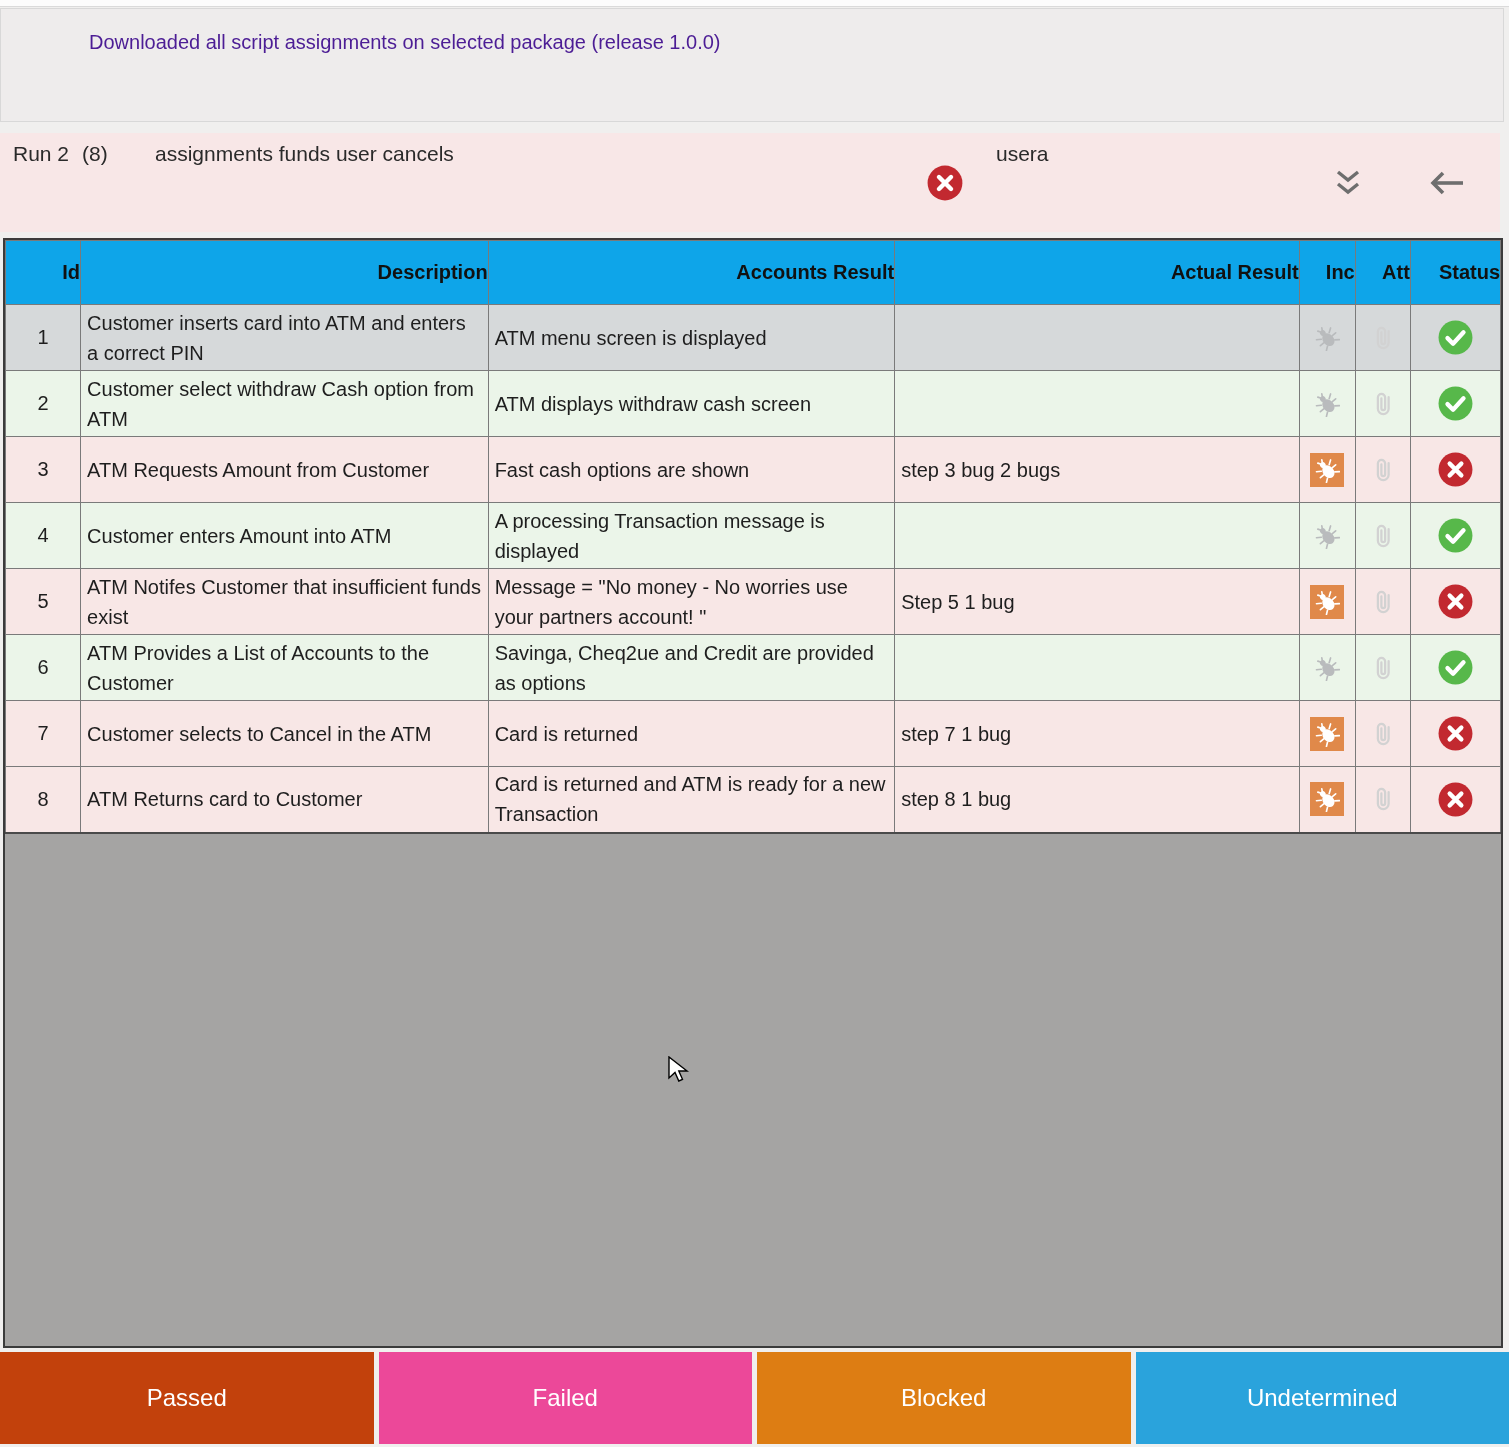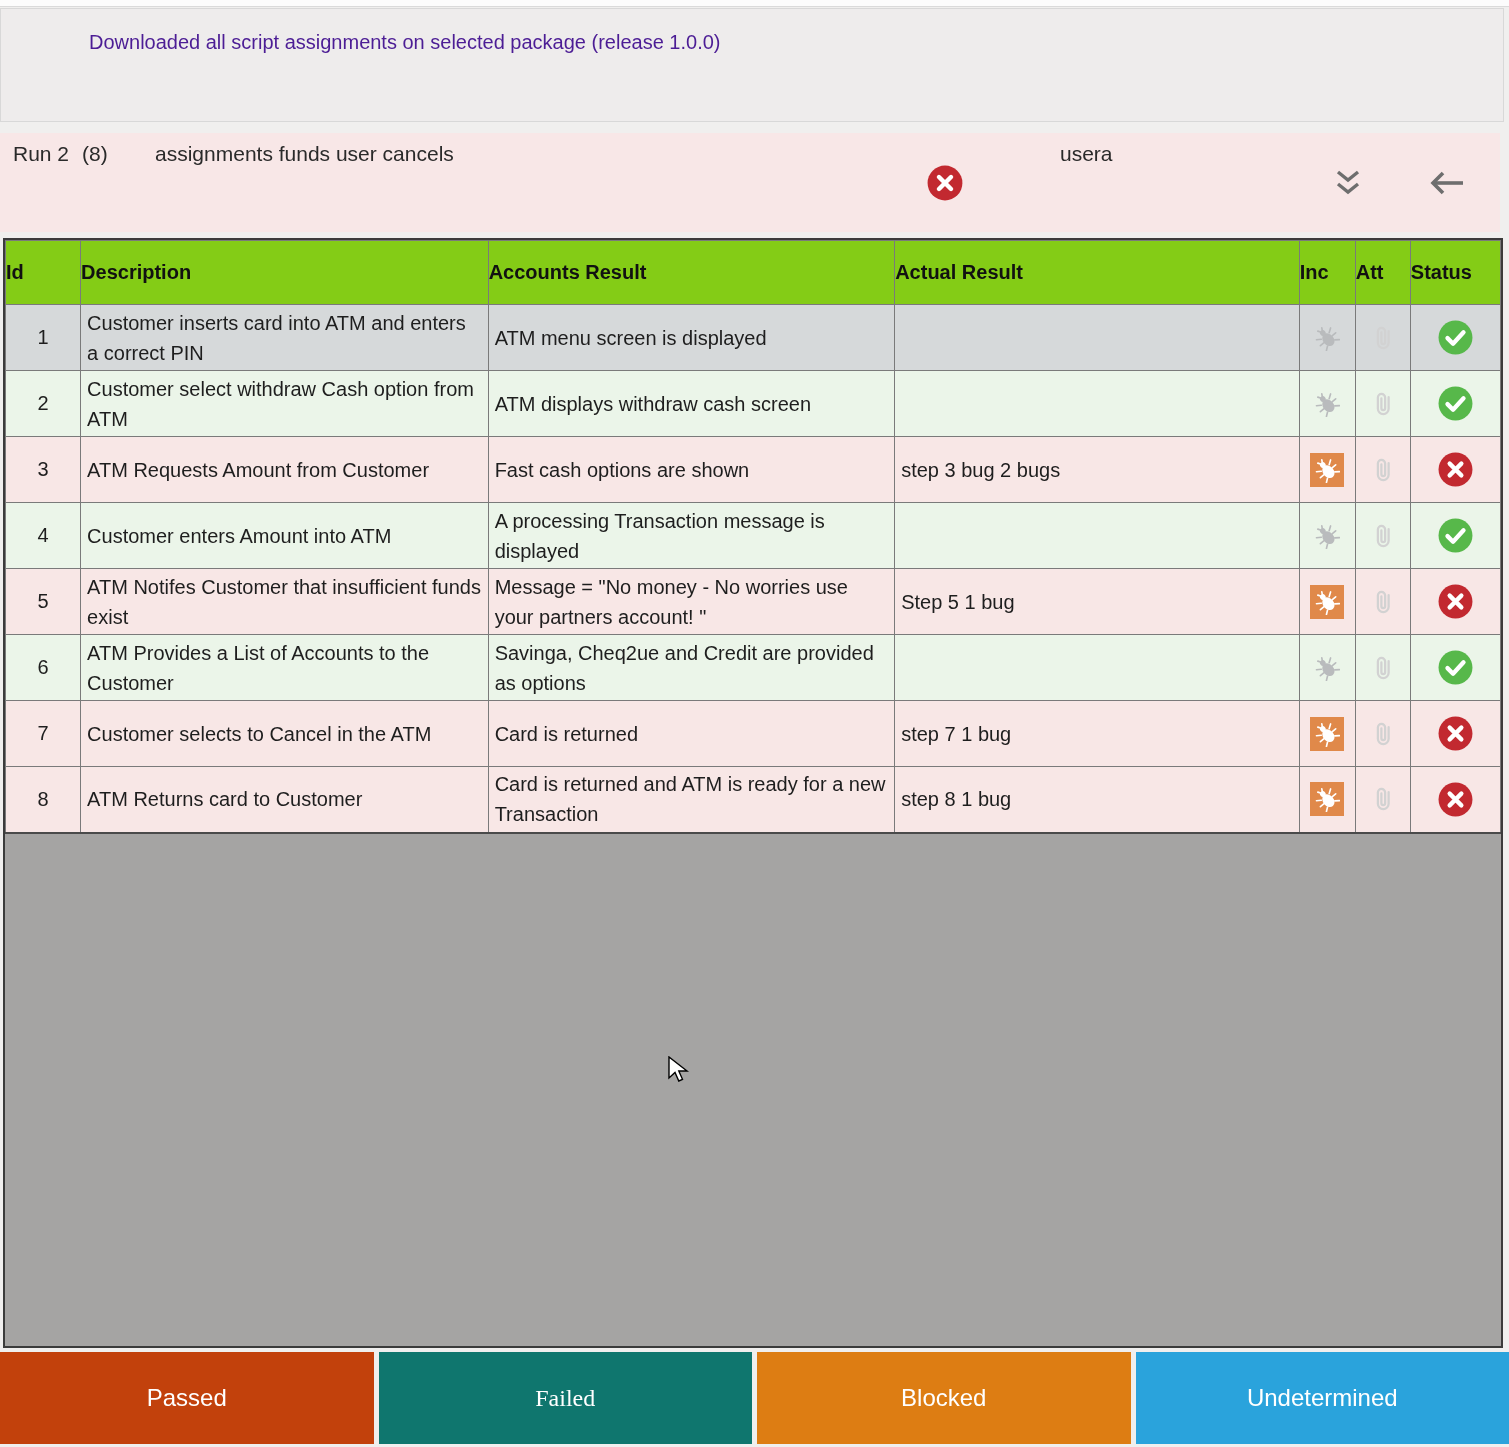--- a/index.html
+++ b/index.html
@@ -23,32 +23,32 @@
     position:absolute; left:88px; top:22px; font-size:20px; color:#4c1d95;
   }
   .runbar {
     position:absolute; top:133px; left:0; width:1500px; height:99px;
     background:#f8e7e7;
   }
   .runbar .t { position:absolute; top:9px; font-size:21px; color:#2a2a2a; }
   .run-label { left:13px; }
   .run-count { left:82px; }
   .run-title { left:155px; }
-  .run-user  { left:1060px;text-align:center; }
+  .run-user  { left:996px;text-align:center; }
   .run-fail-icon { position:absolute; left:926px; top:31px; width:38px; height:38px; }
   .chevrons { position:absolute; left:1335px; top:36px; width:26px; height:28px; cursor:pointer; }
   .back-arrow { position:absolute; left:1428px; top:37px; width:38px; height:26px; cursor:pointer; }
 
   .content-frame {
     position:absolute; top:238px; left:3px; width:1500px; height:1110px;
     border:2px solid #3b3b3b; background:#a5a4a3;
   }
   table { width:100%; border-collapse:collapse; table-layout:fixed; background:#f1f0ef; border-bottom:2px solid #4a4a4a; }
   th, td { border:1px solid #7a7a7a; font-size:20px; vertical-align:middle; }
-  thead th { height:64px; background:#84cc16; font-weight:bold; text-align:left; color:#111; }
+  thead th { height:64px; background:#0ea5e9; font-weight:bold; text-align:right; color:#111; }
   tbody td { height:66px; }
   td.c-id { text-align:center; }
   td.c-desc, td.c-exp, td.c-act { text-align:left; padding:2px 6px; line-height:1.5; }
   td.c-inc, td.c-att, td.c-status { text-align:center; }
 
   tr.row-selected td { background:#d6d9da; }
   tr.row-passed  td { background:#ebf5e9; }
   tr.row-failed  td { background:#f8e7e6; }
 
   .bug-wrap {
@@ -398,21 +398,21 @@
     </td>
   </tr>
       </tbody>
   </table>
 </div>
 
 <div class="legend" id="legend">
     <div class="legend-btn" style="background: #c2410c;">
     <span>Passed</span>
   </div>
-    <div class="legend-btn" style="background: #0f766e; font-family: Liberation Serif, serif;">
+    <div class="legend-btn" style="background: #ec4899;">
     <span>Failed</span>
   </div>
     <div class="legend-btn" style="background: rgb(221, 125, 19);">
     <span>Blocked</span>
   </div>
     <div class="legend-btn" style="background: rgb(42, 163, 220);">
     <span>Undetermined</span>
   </div>
   </div>
 

